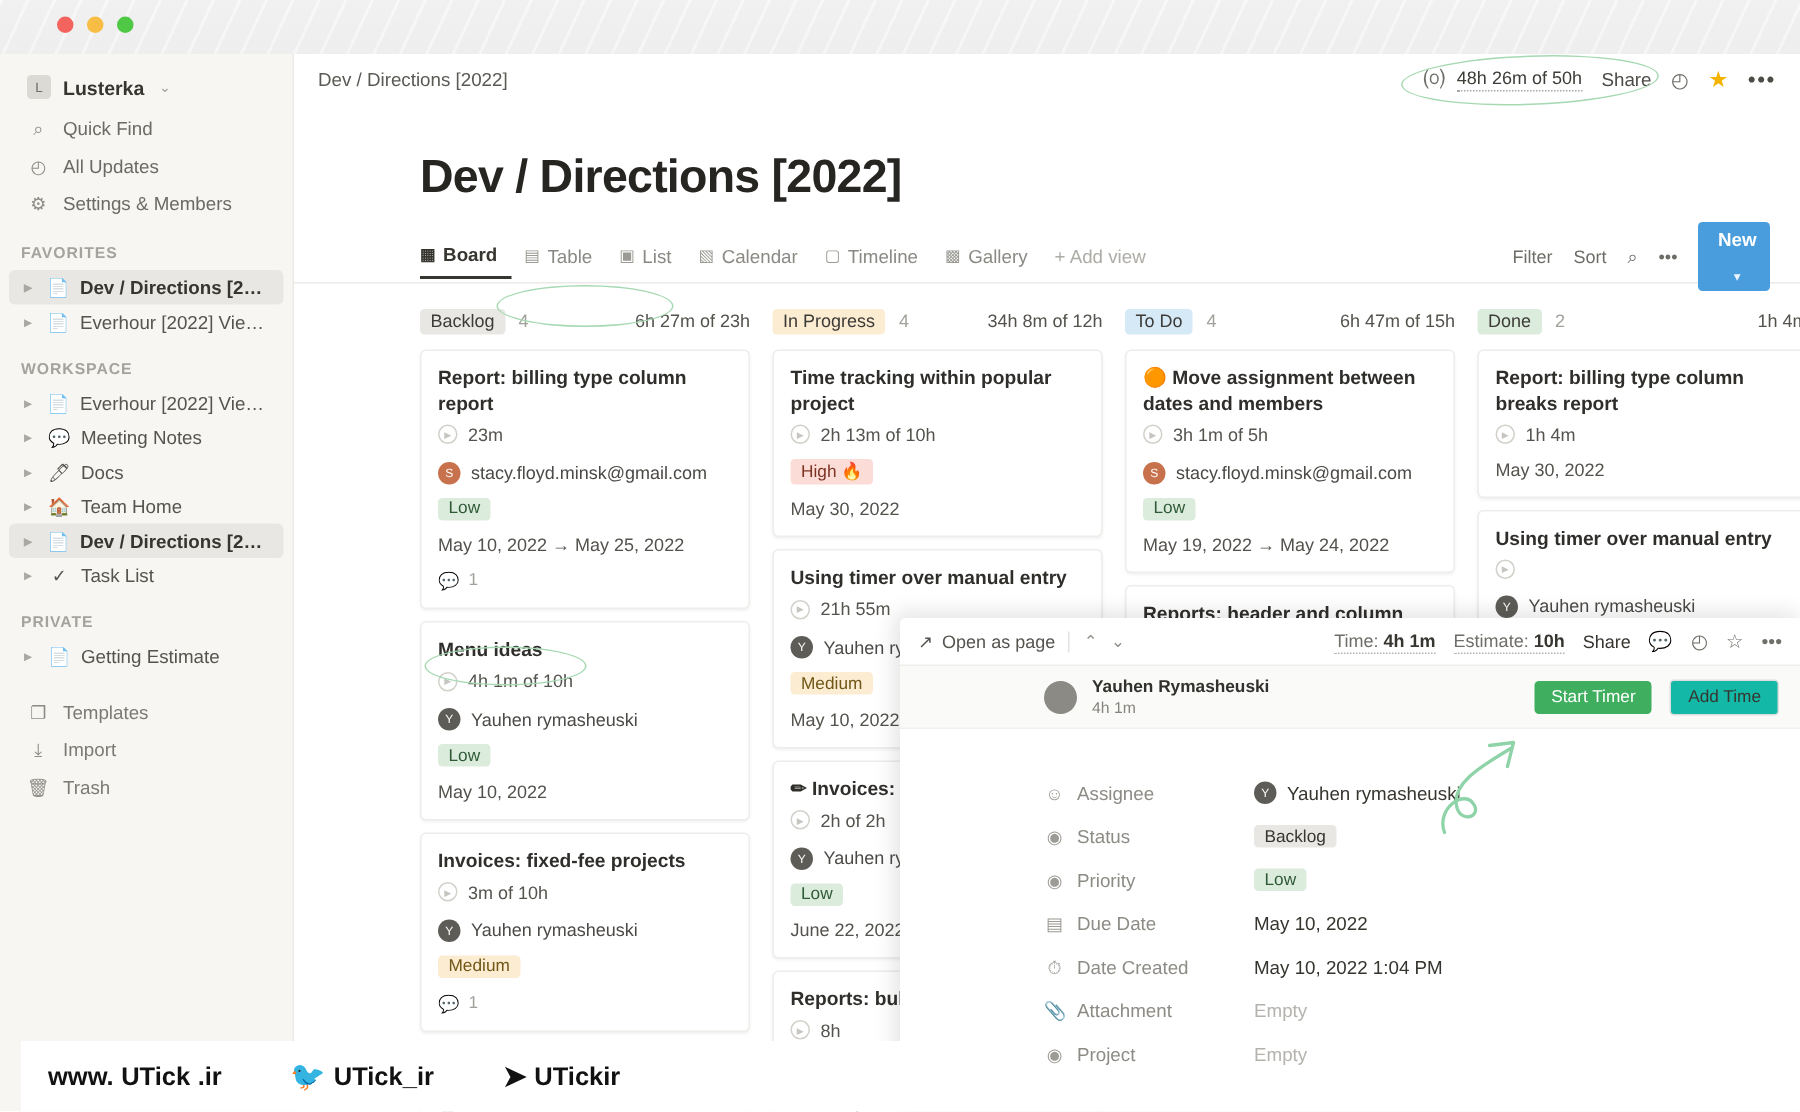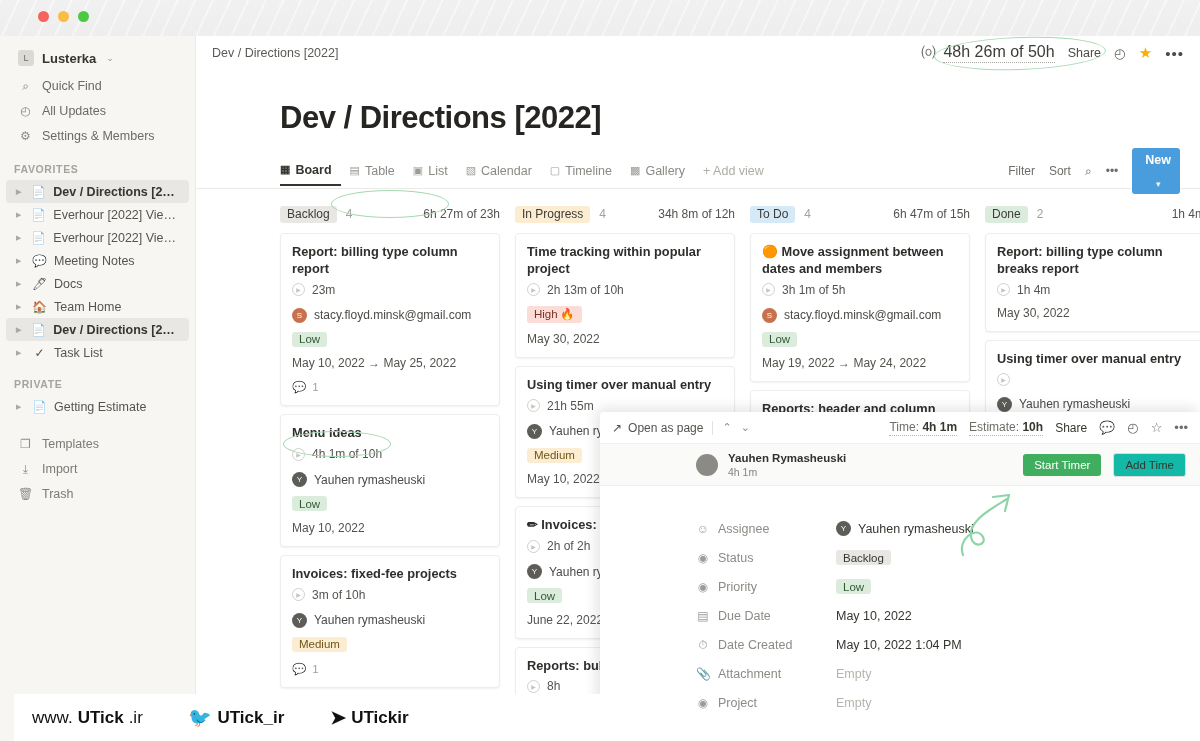--- a/index.html
+++ b/index.html
@@ -71,21 +71,21 @@
   
   .topbar {
     position:absolute; left:196px; top:36px; width:1004px; height:34px;
     display:flex; align-items:center; padding:0 16px;
   }
   .crumb { font-size:12.5px; color:#5a5954; }
   .top-right { margin-left:auto; display:flex; align-items:center; gap:13px; }
   .tt-badge { display:flex; align-items:center; gap:8px; }
   .tt-icon { font-size:14px; color:#6f6e69; }
   .tt-text {
-    font-size:16px; color:#3d3c37; border-bottom:1px dotted #a8a7a1; padding-bottom:1px;
+    font-size:12px; color:#3d3c37; border-bottom:1px dotted #a8a7a1; padding-bottom:1px;
   }
   .tb-link { font-size:12.5px; color:#4c4b46; }
   .tb-ico { font-size:13.5px; color:#6f6e69; }
   .tb-star { color:#f5b301; font-size:15px; }
   .tb-dots { color:#4c4b46; font-size:15px; letter-spacing:1px; }
   .circle-hl {
     position:absolute; left:738px; top:1px; width:172px; height:33px;
     border:1.6px solid #a6d9b2; border-radius:50%;
     transform: rotate(-2deg); pointer-events:none;
   }
@@ -211,21 +211,21 @@
 
   .arrow-doodle { position:absolute; left:955px; top:487px; pointer-events:none; }
 
   
   .watermark {
     position:absolute; left:14px; top:694px; width:586px; height:47px;
     background:#fff; display:flex; align-items:center; gap:46px; padding-left:18px;
     z-index:20;
   }
   .wm-item { display:flex; align-items:center; gap:5px; font-size:17px; color:#111; font-weight:bold; }
-  .wm-light { font-weight:normal; }
+  .wm-light { font-weight:bold; }
   .wm-gl { font-size:19px; }
 </style>
 </head>
 <body>
 
 <div id="app">
 
   <div class="chrome">
     <div class="chrome-skew"></div>
     <div class="lights">
@@ -262,20 +262,21 @@
       <span class="tri">▶</span>
       <span class="pic">📄</span>
       <span class="p-label">Dev / Directions [2022]</span>
     </div>
     <div class="page-row">
       <span class="tri">▶</span>
       <span class="pic">📄</span>
       <span class="p-label">Everhour [2022] View ...</span>
     </div>
 
+    <div class="sec-label">WORKSPACE</div>
     <div class="page-row">
       <span class="tri">▶</span>
       <span class="pic">📄</span>
       <span class="p-label">Everhour [2022] View ...</span>
     </div>
     <div class="page-row">
       <span class="tri">▶</span>
       <span class="pic">💬</span>
       <span class="p-label">Meeting Notes</span>
     </div>

